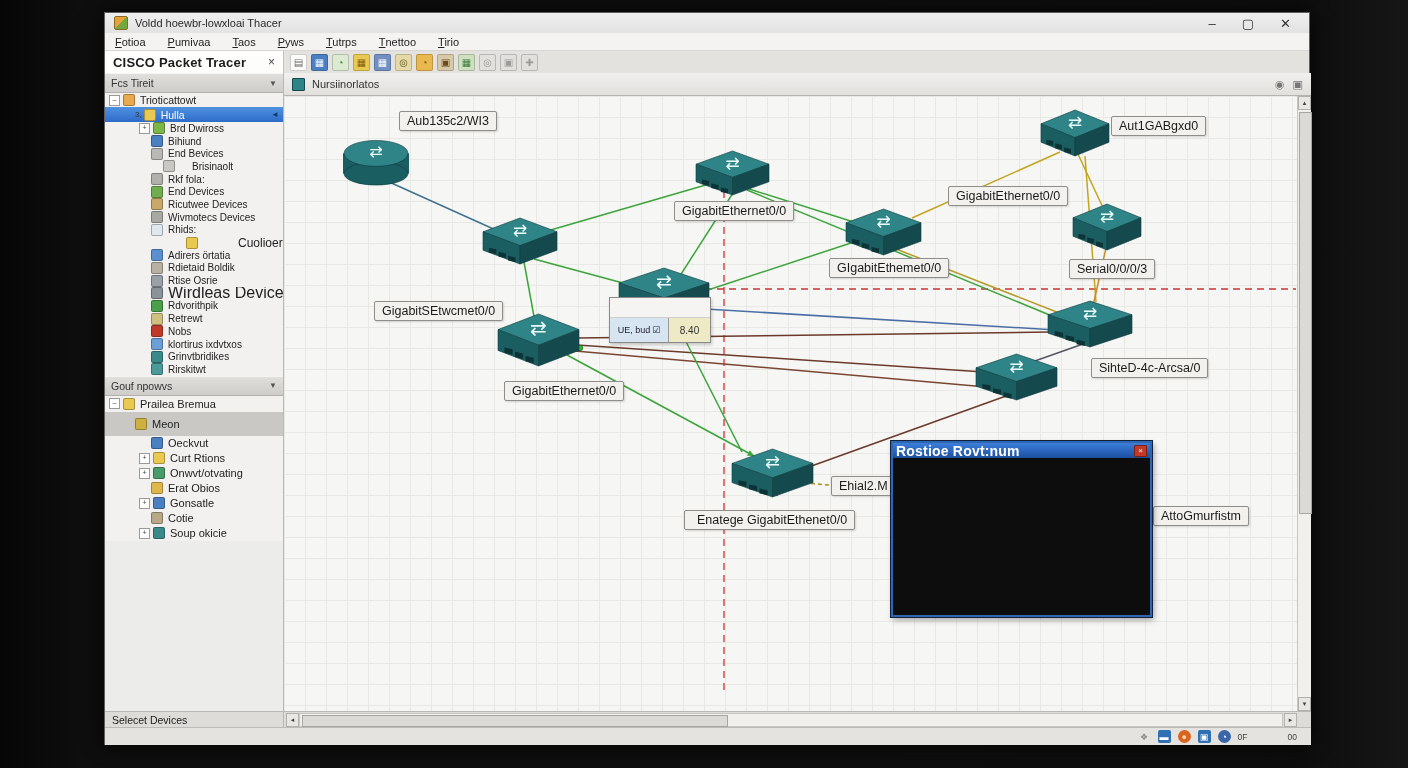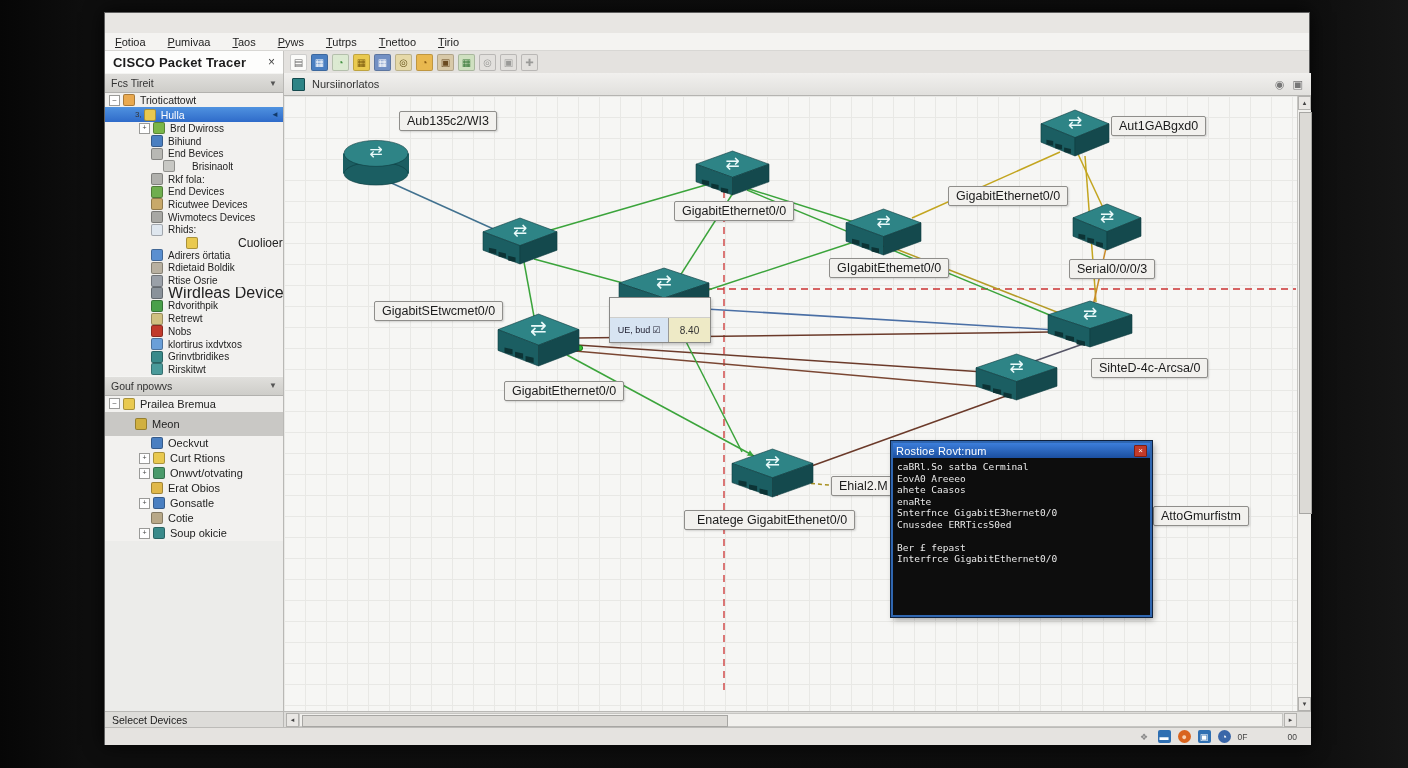--- a/index.html
+++ b/index.html
@@ -58,21 +58,21 @@
   .popup{position:absolute;left:325px;top:201px;width:100px;background:#fff;border:1px solid #8a8a88;box-shadow:1px 2px 3px rgba(0,0,0,.2);}
   .popup .strip{height:19px;background:#f5f4f2;border-bottom:1px solid #cfcecb;}
   .popup .row{display:flex;height:24px;}
   .popup .c1{width:58px;background:#d7e4f2;border-right:1px solid #9a9a98;font-size:9px;color:#223;
              display:flex;align-items:center;justify-content:center;gap:2px;}
   .popup .c2{flex:1;background:#eeeac6;font-size:10px;color:#333;display:flex;align-items:center;justify-content:center;}
   
   .terminal{position:absolute;left:607px;top:345px;width:261px;height:176px;border:2px solid #2f66b0;outline:1px solid #10223d;
             background:#0d0d0d;box-sizing:border-box;box-shadow:2px 3px 6px rgba(0,0,0,.35);}
   .term-title{height:15px;background:linear-gradient(#3c7edb,#1b4fa0);display:flex;align-items:center;padding:0 3px;}
-  .term-title .t{font-size:11px;font-weight:normal;color:#fff;letter-spacing:.2px;}
+  .term-title .t{font-size:14px;font-weight:bold;color:#fff;letter-spacing:.2px;}
   .term-close{margin-left:auto;width:11px;height:10px;background:#c23a2a;border:1px solid #7e1f14;color:#fff;font-size:8px;
               line-height:9px;text-align:center;border-radius:1px;}
   .term-body{padding:3px 4px;font-family:"DejaVu Sans Mono","Liberation Mono",monospace;font-size:9.5px;line-height:11.5px;
              color:#e9e9e9;white-space:pre;}
   
   .statusrow{position:absolute;left:0;top:698px;width:1206px;height:16px;background:#dddcd9;border-top:1px solid #b9b8b5;box-sizing:border-box;}
   .status-label{position:absolute;left:0;top:0;width:179px;height:16px;display:flex;align-items:center;padding-left:7px;
                 font-size:10.5px;color:#222;border-right:1px solid #b9b8b5;box-sizing:border-box;}
   .hsb-btn{position:absolute;top:1px;width:13px;height:14px;background:#e9e7e4;border:1px solid #b2b1ae;font-size:7px;color:#444;
            display:flex;align-items:center;justify-content:center;box-sizing:border-box;}
@@ -85,20 +85,29 @@
   .bottombar{position:absolute;left:0;top:714px;width:1206px;height:18px;background:#e5e3e0;border-top:1px solid #bcbbb8;
              display:flex;align-items:center;justify-content:flex-end;gap:7px;padding-right:14px;box-sizing:border-box;}
   .bb-icon{width:13px;height:13px;display:flex;align-items:center;justify-content:center;font-size:9px;border-radius:2px;}
   .bb-icon.round{border-radius:50%;}
 </style>
 </head>
 <body>
 
 <div class="window">
 
+  <div class="titlebar">
+    <div class="app-icon"></div>
+    <div class="title-text">Voldd hoewbr-lowxloai Thacer</div>
+    <div class="win-controls">
+      <span class="win-btn">–</span>
+      <span class="win-btn">▢</span>
+      <span class="win-btn">✕</span>
+    </div>
+  </div>
 
   <div class="menubar">
       <div class="menu-item">Fotioa</div>
       <div class="menu-item">Pumivaa</div>
       <div class="menu-item">Taos</div>
       <div class="menu-item">Pyws</div>
       <div class="menu-item">Tutrps</div>
       <div class="menu-item">Tnettoo</div>
       <div class="menu-item">Tirio</div>
     </div>
@@ -459,21 +468,20 @@
         </div>
         <div class="c2">8.40</div>
       </div>
     </div>
 
     <div class="terminal">
       <div class="term-title">
         <span class="t">Rostioe Rovt:num</span>
         <span class="term-close">×</span>
       </div>
-      <div class="term-body" id="termBody"><div>caBRl.So satba Cerminal</div><div>EovA0 Areeeo</div><div>ahete Caasos</div><div>enaRte</div><div>Snterfnce GigabitE3hernet0/0</div><div>Cnussdee ERRTicsS0ed</div><div> </div><div>Ber £ fepast</div><div>Interfrce GigabitEthernet0/0</div></div>
     </div>
   </div>
 
   <div class="vsb">
     <div class="btn" style="top:0">▴</div>
     <div class="thumb"></div>
     <div class="btn" style="bottom:0">▾</div>
   </div>
 
   <div class="statusrow">

